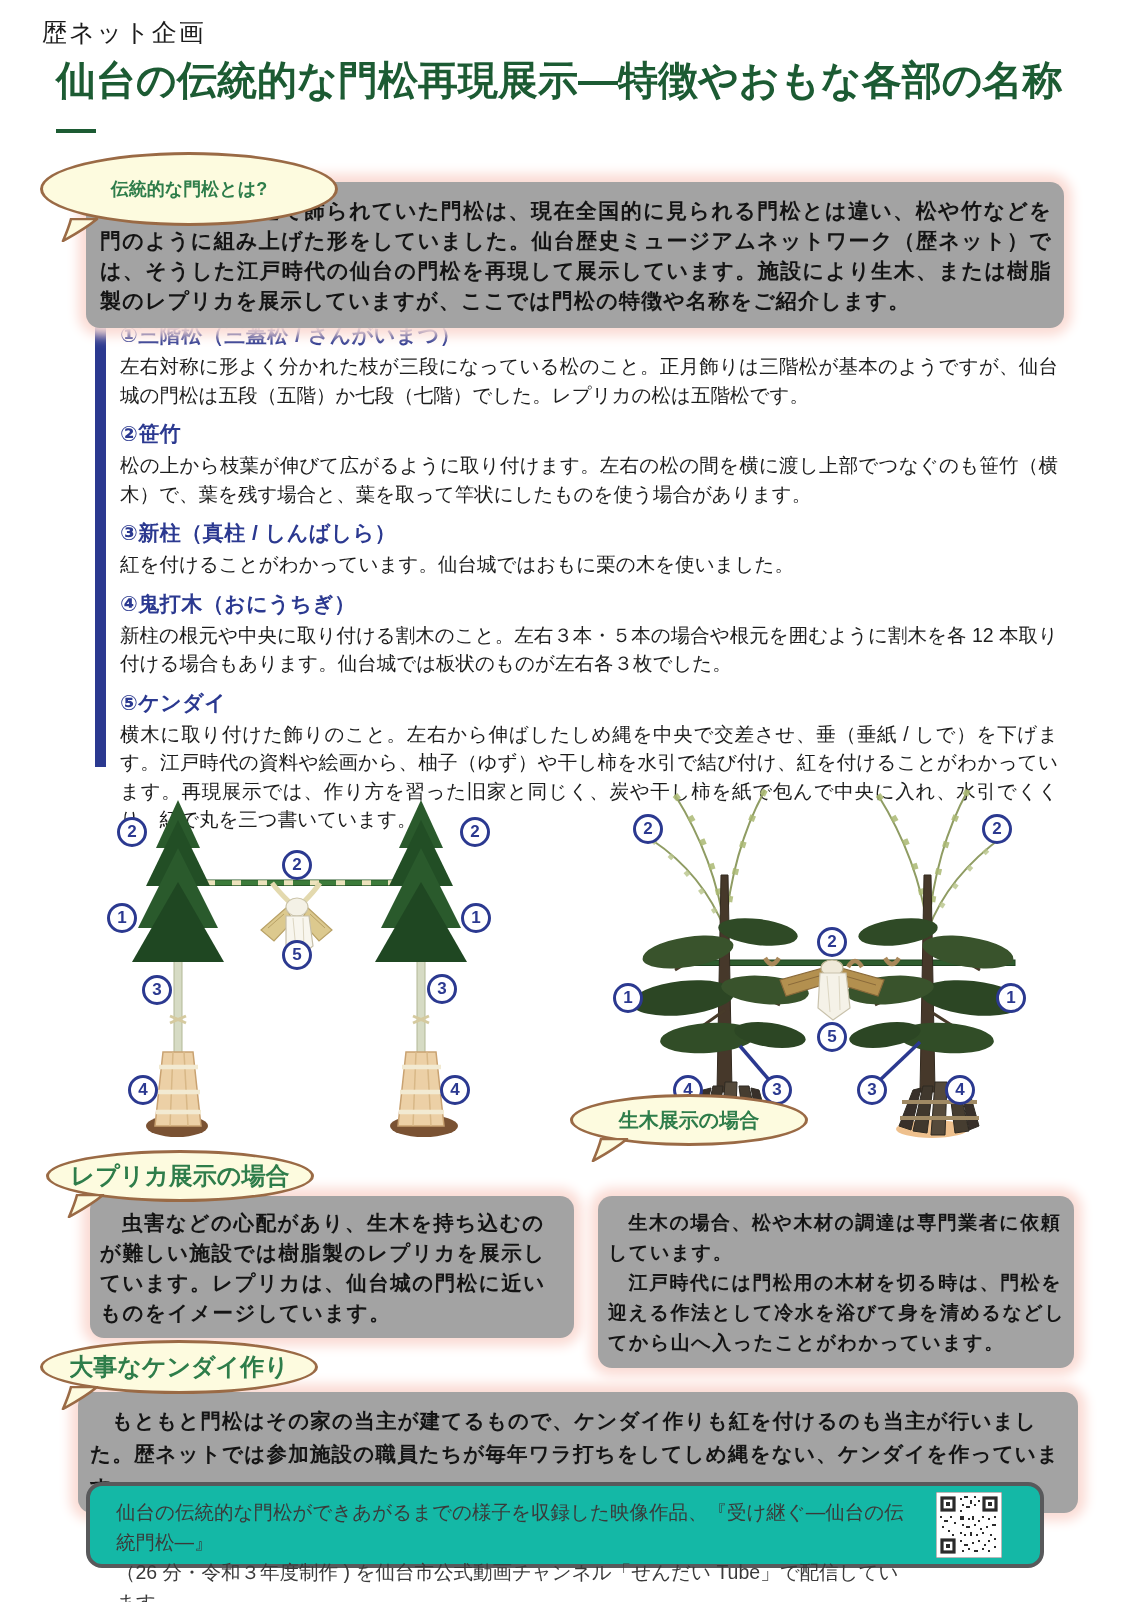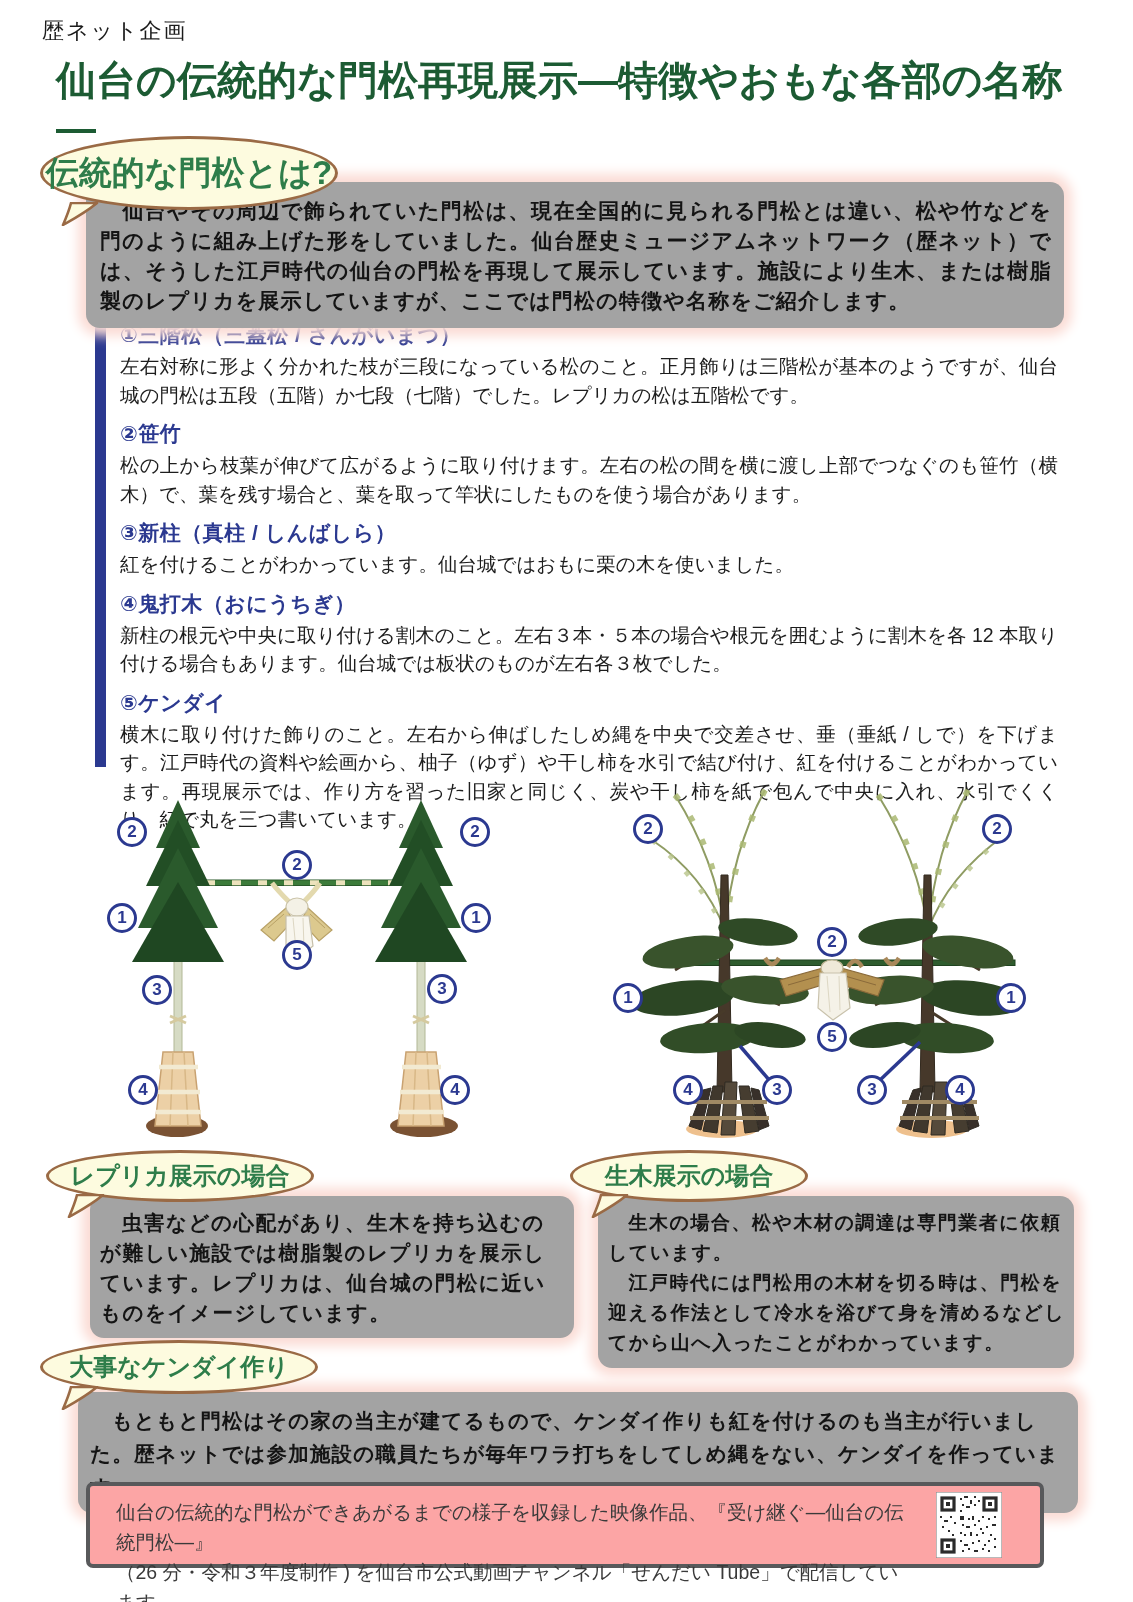--- a/index.html
+++ b/index.html
@@ -3,31 +3,31 @@
 <meta charset="utf-8">
 <style>
   html,body{margin:0;padding:0;}
   body{
     width:1133px;height:1602px;position:relative;background:#ffffff;
     font-family:"Liberation Sans","DejaVu Sans",sans-serif;color:#1c1c1c;
     overflow:hidden;
   }
   .abs{position:absolute;}
   
-  .publisher{left:42px;top:16px;font-size:22px;color:#1b1b1b;letter-spacing:2px;}
+  .publisher{left:42px;top:16px;font-size:25px;color:#1b1b1b;letter-spacing:2px;}
   .page-title{left:56px;top:56px;width:1030px;font-size:40px;font-weight:800;
     color:#1c5b33;letter-spacing:0px;line-height:1.2;margin:0;}
   
   .bubble{background:#fdfbdf;border:3px solid #9a6a45;border-radius:50%;
     display:flex;align-items:center;justify-content:center;
     color:#2e7d4a;font-weight:bold;z-index:5;}
   .bubble .tail{position:absolute;left:18px;bottom:-19px;}
-  .bubble1{left:40px;top:136px;width:292px;height:68px;font-size:33px;}
+  .bubble1{left:40px;top:152px;width:292px;height:68px;font-size:18px;}
   .bubble2{left:46px;top:1150px;width:262px;height:46px;font-size:24px;}
-  .bubble3{left:570px;top:1150px;width:232px;height:46px;font-size:24px;}
+  .bubble3{left:570px;top:1094px;width:232px;height:46px;font-size:20px;}
   .bubble4{left:40px;top:1340px;width:272px;height:48px;font-size:24px;}
   
   .pinkbox{background:#a3a3a3;border-radius:14px;box-shadow:0 0 12px 8px #fbdcd5;
     font-weight:bold;color:#141414;z-index:1;}
   .pinkbox p{margin:0;}
   .introbox{left:86px;top:182px;width:952px;padding:14px 12px 12px 14px;
     font-size:21px;line-height:30px;letter-spacing:1.2px;text-align:justify;}
   .box2{left:90px;top:1196px;width:466px;padding:12px 8px 10px 10px;
     font-size:20.5px;line-height:30px;letter-spacing:1.5px;}
   .box3{left:598px;top:1196px;width:458px;padding:12px 8px 10px 10px;
@@ -44,21 +44,21 @@
   .figure{z-index:2;}
   .fig-replica{left:60px;top:790px;width:510px;height:350px;}
   .fig-live{left:580px;top:780px;width:510px;height:360px;}
   .figure svg.art{position:absolute;left:0;top:0;}
   .badge{position:absolute;transform:translate(-50%,-50%);
     width:24px;height:24px;border:3.5px solid #2b3990;border-radius:50%;
     background:#ffffff;color:#2b3990;font-weight:bold;font-size:17px;
     display:flex;align-items:center;justify-content:center;z-index:4;}
   
   .videobox{left:86px;top:1482px;width:950px;height:78px;border:4px solid #58595b;
-    border-radius:7px;background:#fca5a5;z-index:3;}
+    border-radius:16px;background:#14b8a6;z-index:3;}
   .videobox .vtext{position:absolute;left:26px;top:11px;width:800px;
     font-size:19.5px;line-height:30px;color:#3a3a3a;}
   .videobox .vtext p{margin:0;}
   .qr{position:absolute;right:38px;top:6px;width:66px;height:66px;}
 </style>
 </head>
 <body>
 
 <div class="abs publisher">歴ネット企画</div>
 <h1 class="abs page-title">仙台の伝統的な門松再現展示―特徴やおもな各部の名称―</h1>

